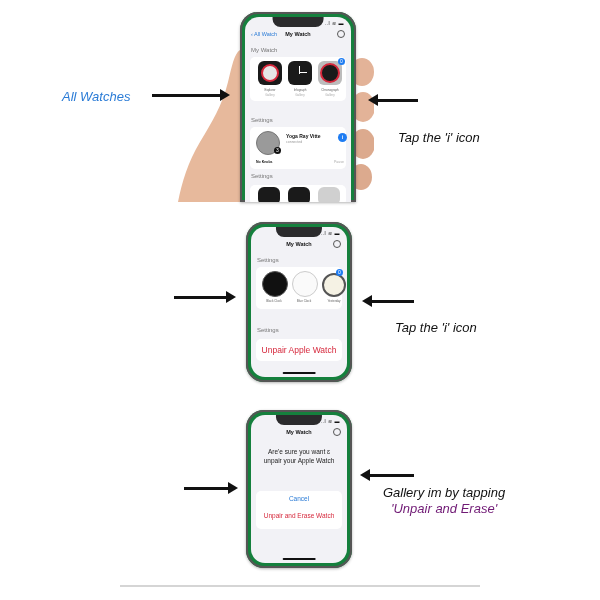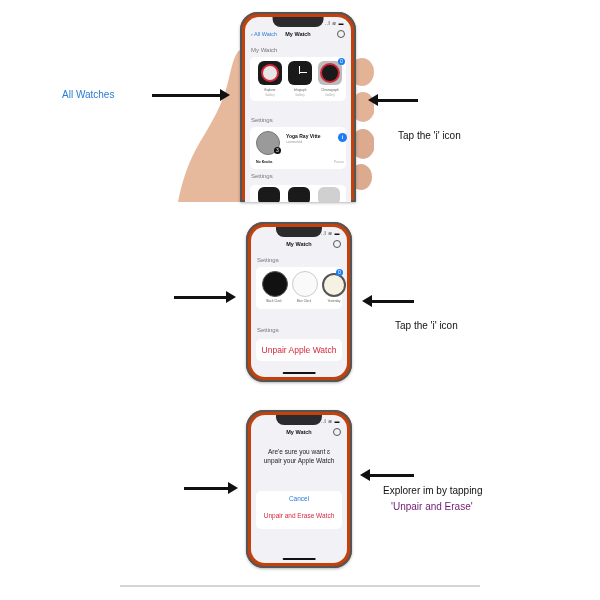--- a/index.html
+++ b/index.html
@@ -5,40 +5,40 @@
   html, body { margin:0; padding:0; }
   body { width:600px; height:600px; background:#ffffff; position:relative; overflow:hidden;
          font-family:"Liberation Sans", sans-serif; }
   .abs { position:absolute; }
 
   
   .hand { position:absolute; left:178px; top:42px; width:80px; height:160px; }
   .hand-right { position:absolute; left:348px; top:52px; width:26px; height:145px; }
 
   
-  .phone { position:absolute; background:#c2410c; border-radius:18px; box-shadow: inset 0 0 0 2px #555, 0 1px 3px rgba(0,0,0,0.3); }
+  .phone { position:absolute; background:#15803d; border-radius:18px; box-shadow: inset 0 0 0 2px #555, 0 1px 3px rgba(0,0,0,0.3); }
   .screen { position:absolute; left:5px; top:5px; right:5px; bottom:5px; background:#f2f2f6; border-radius:14px; overflow:hidden; }
   .notch { position:absolute; top:0; left:50%; transform:translateX(-50%); width:48%; height:10px; background:#2b2b2d; border-radius:0 0 8px 8px; }
   .status { position:absolute; top:3px; right:7px; font-size:5px; color:#111; letter-spacing:0.5px; }
   .nav { position:absolute; left:0; right:0; top:14px; height:12px; font-size:5.5px; color:#111; text-align:center; font-weight:bold; }
   .nav .back { position:absolute; left:6px; top:0; color:#2a7bd6; font-weight:normal; }
   .nav .cog { position:absolute; right:6px; top:-1px; width:6px; height:6px; border:1px solid #555; border-radius:50%; }
   .section { position:absolute; left:6px; font-size:6px; color:#777; }
   .card { position:absolute; left:5px; right:5px; background:#fff; border-radius:5px; }
   .face { position:absolute; border-radius:50%; }
   .face-sq { position:absolute; border-radius:6px; }
   .flabel { position:absolute; font-size:3px; color:#666; text-align:center; width:30px; }
   .badge { position:absolute; width:7px; height:7px; border-radius:50%; background:#1e7cf2; color:#fff; font-size:5px; text-align:center; line-height:7px; }
   .homebar { position:absolute; bottom:3px; left:50%; transform:translateX(-50%); width:34%; height:2px; background:#111; border-radius:1px; }
 
   .arrow { position:absolute; height:3px; background:#111; }
   .arrow.right::after { content:""; position:absolute; right:-8px; top:-5px; border-left:10px solid #111; border-top:6.5px solid transparent; border-bottom:6.5px solid transparent; }
   .arrow.left::before { content:""; position:absolute; left:-8px; top:-5px; border-right:10px solid #111; border-top:6.5px solid transparent; border-bottom:6.5px solid transparent; }
 
-  .label { position:absolute; font-size:10px; color:#111; white-space:nowrap; }
+  .label { position:absolute; font-size:13px; color:#111; white-space:nowrap;font-style:italic; }
   .label.blue { color:#2a7bd6; }
   .label.red { color:#701a75; }
 
   .divider { position:absolute; left:120px; top:585px; width:360px; height:2px; background:#d5d5d5; }
 </style>
 </head>
 <body>
 
 <svg class="hand" viewBox="0 0 80 160">
   <path d="M62 8 C72 4 78 10 76 22 L72 70 C70 90 74 110 72 160 L0 160 C4 140 10 120 22 100 C34 80 44 64 50 40 C54 24 56 12 62 8 Z" fill="#e7b99c"></path>
@@ -146,16 +146,16 @@
     <div class="card" style="top:76px;height:38px;">
       <div class="abs" style="left:0;right:0;top:4px;text-align:center;font-size:6.5px;color:#2a7bd6;">Cancel</div>
       <div class="abs" style="left:0;right:0;top:21px;text-align:center;font-size:6.5px;color:#d6283c;">Unpair and Erase Watch</div>
     </div>
     <div class="homebar"></div>
   </div>
 </div>
 
 <div class="arrow right" style="left:184px;top:487px;width:46px;"></div>
 <div class="arrow left" style="left:368px;top:474px;width:46px;"></div>
-<div class="label" style="left:383px;top:485px;">Explorer im by tapping</div>
+<div class="label" style="left:383px;top:485px;">Gallery im by tapping</div>
 <div class="label red" style="left:391px;top:501px;">'Unpair and Erase'</div>
 
 <div class="divider"></div>
 
 </body></html>

